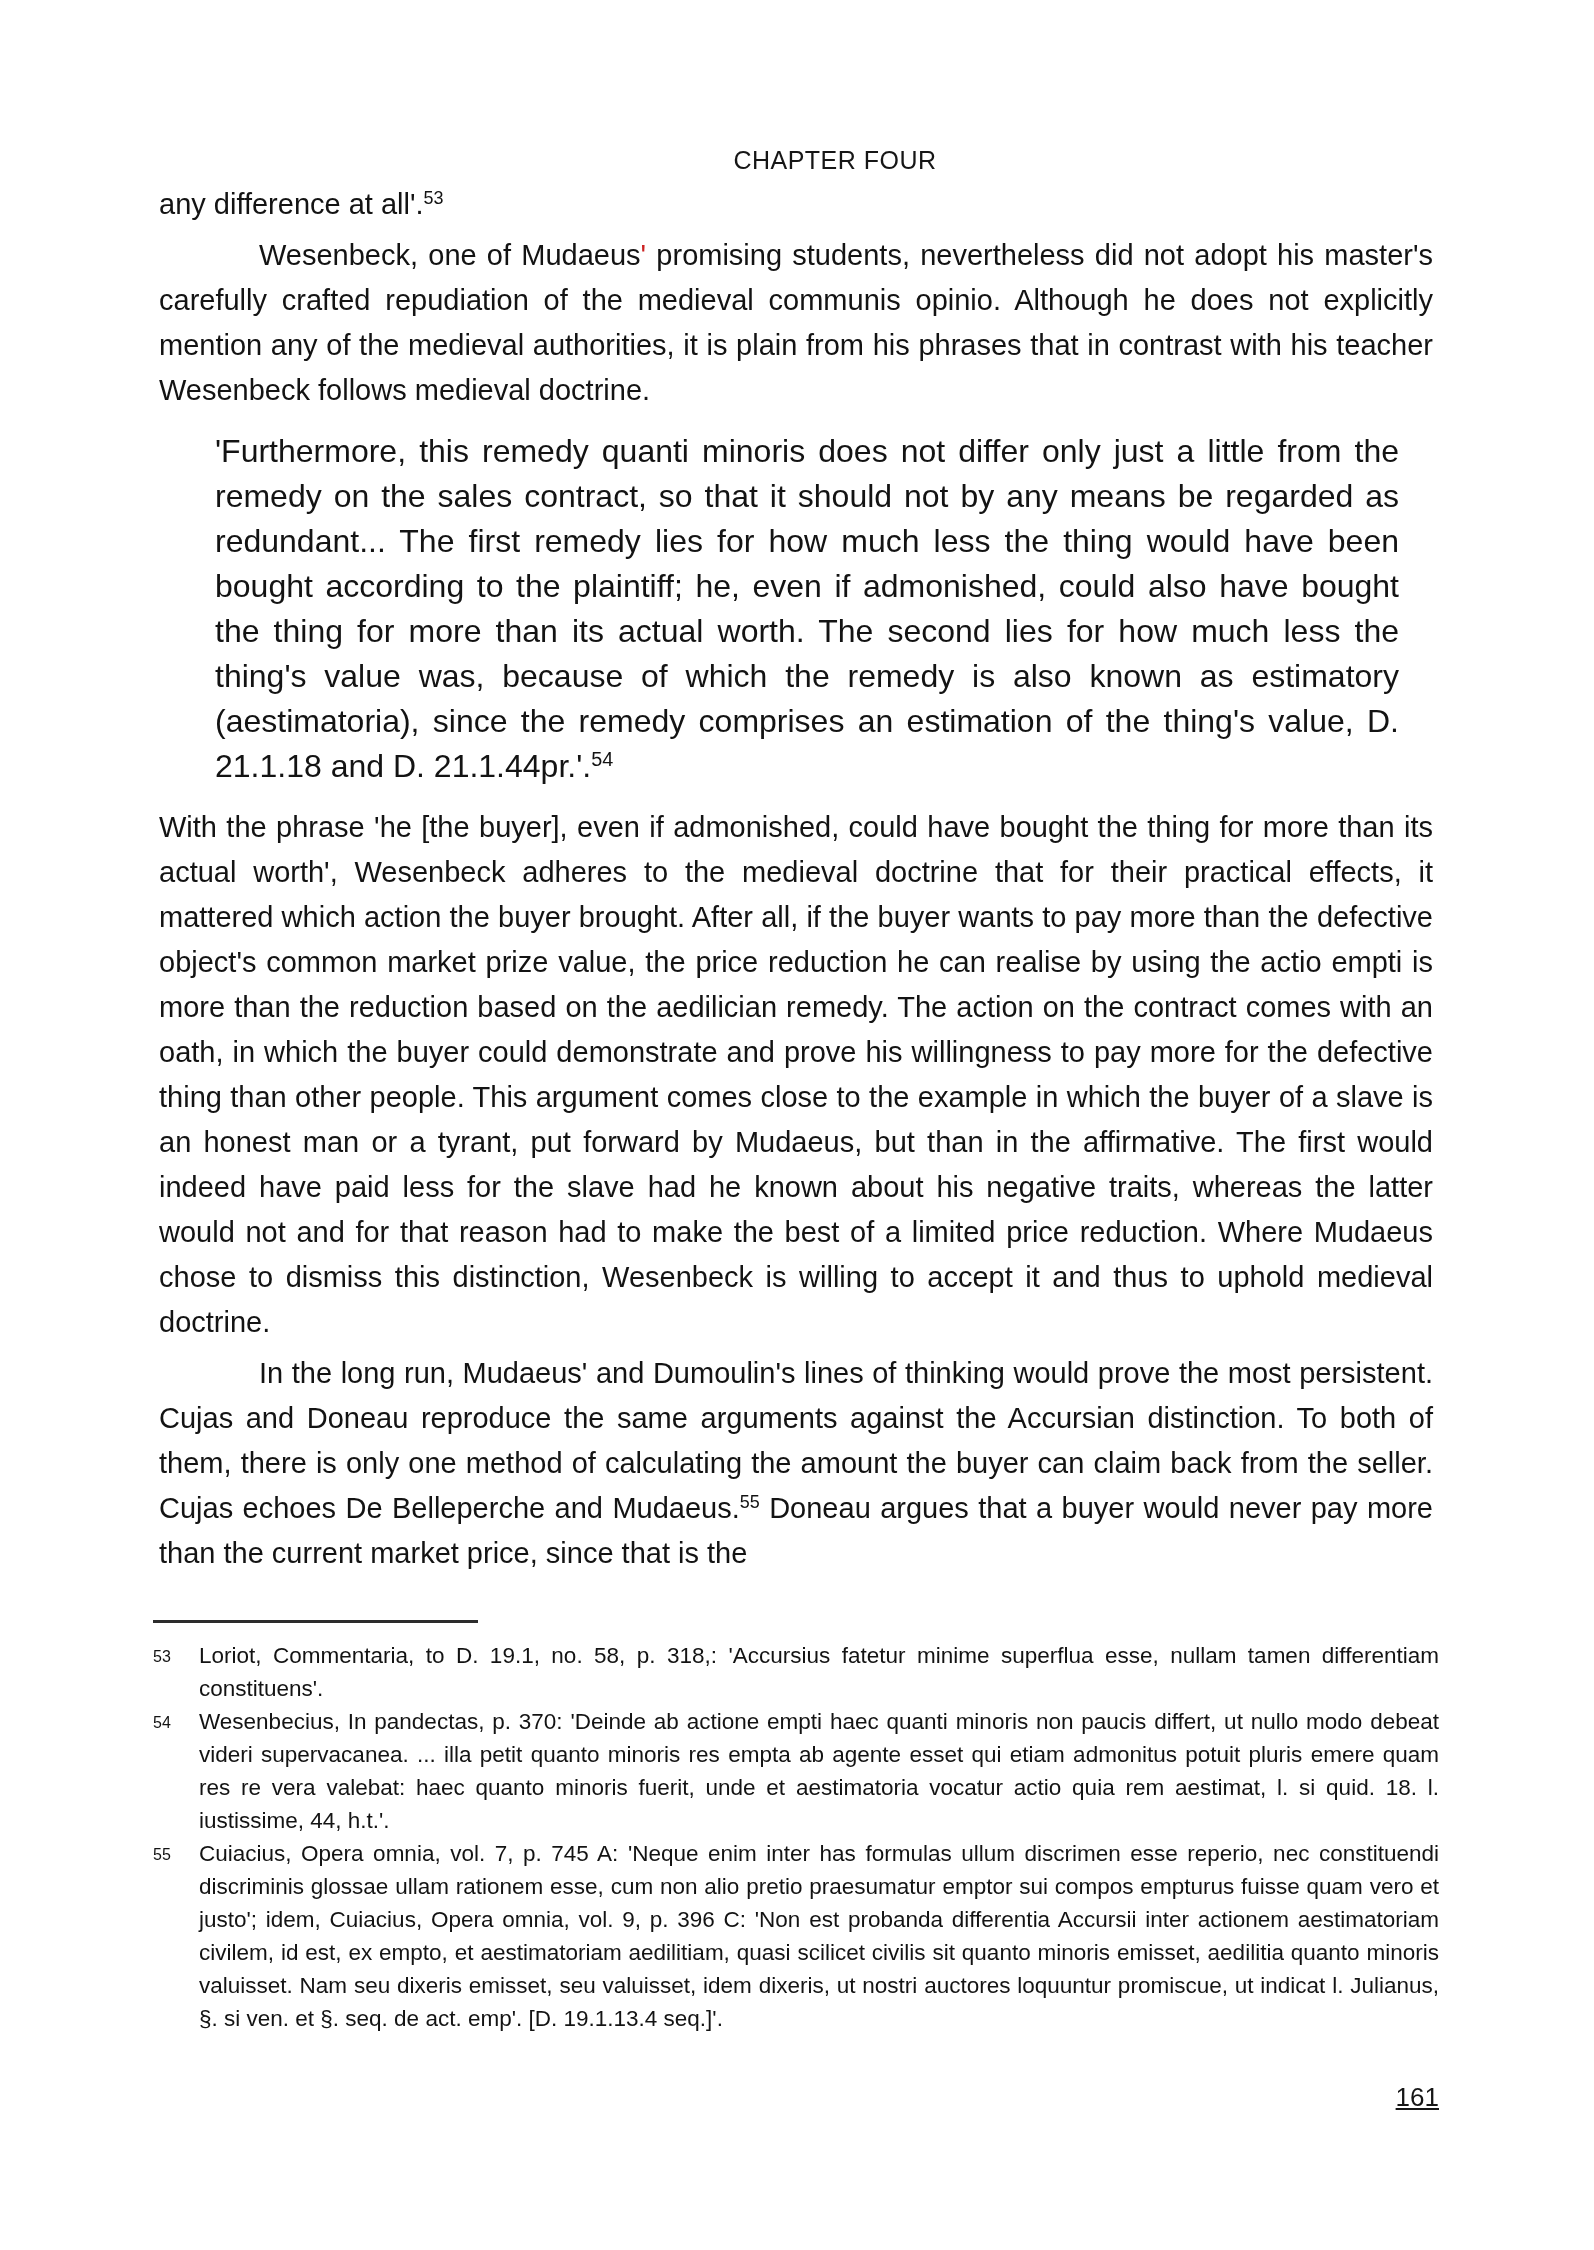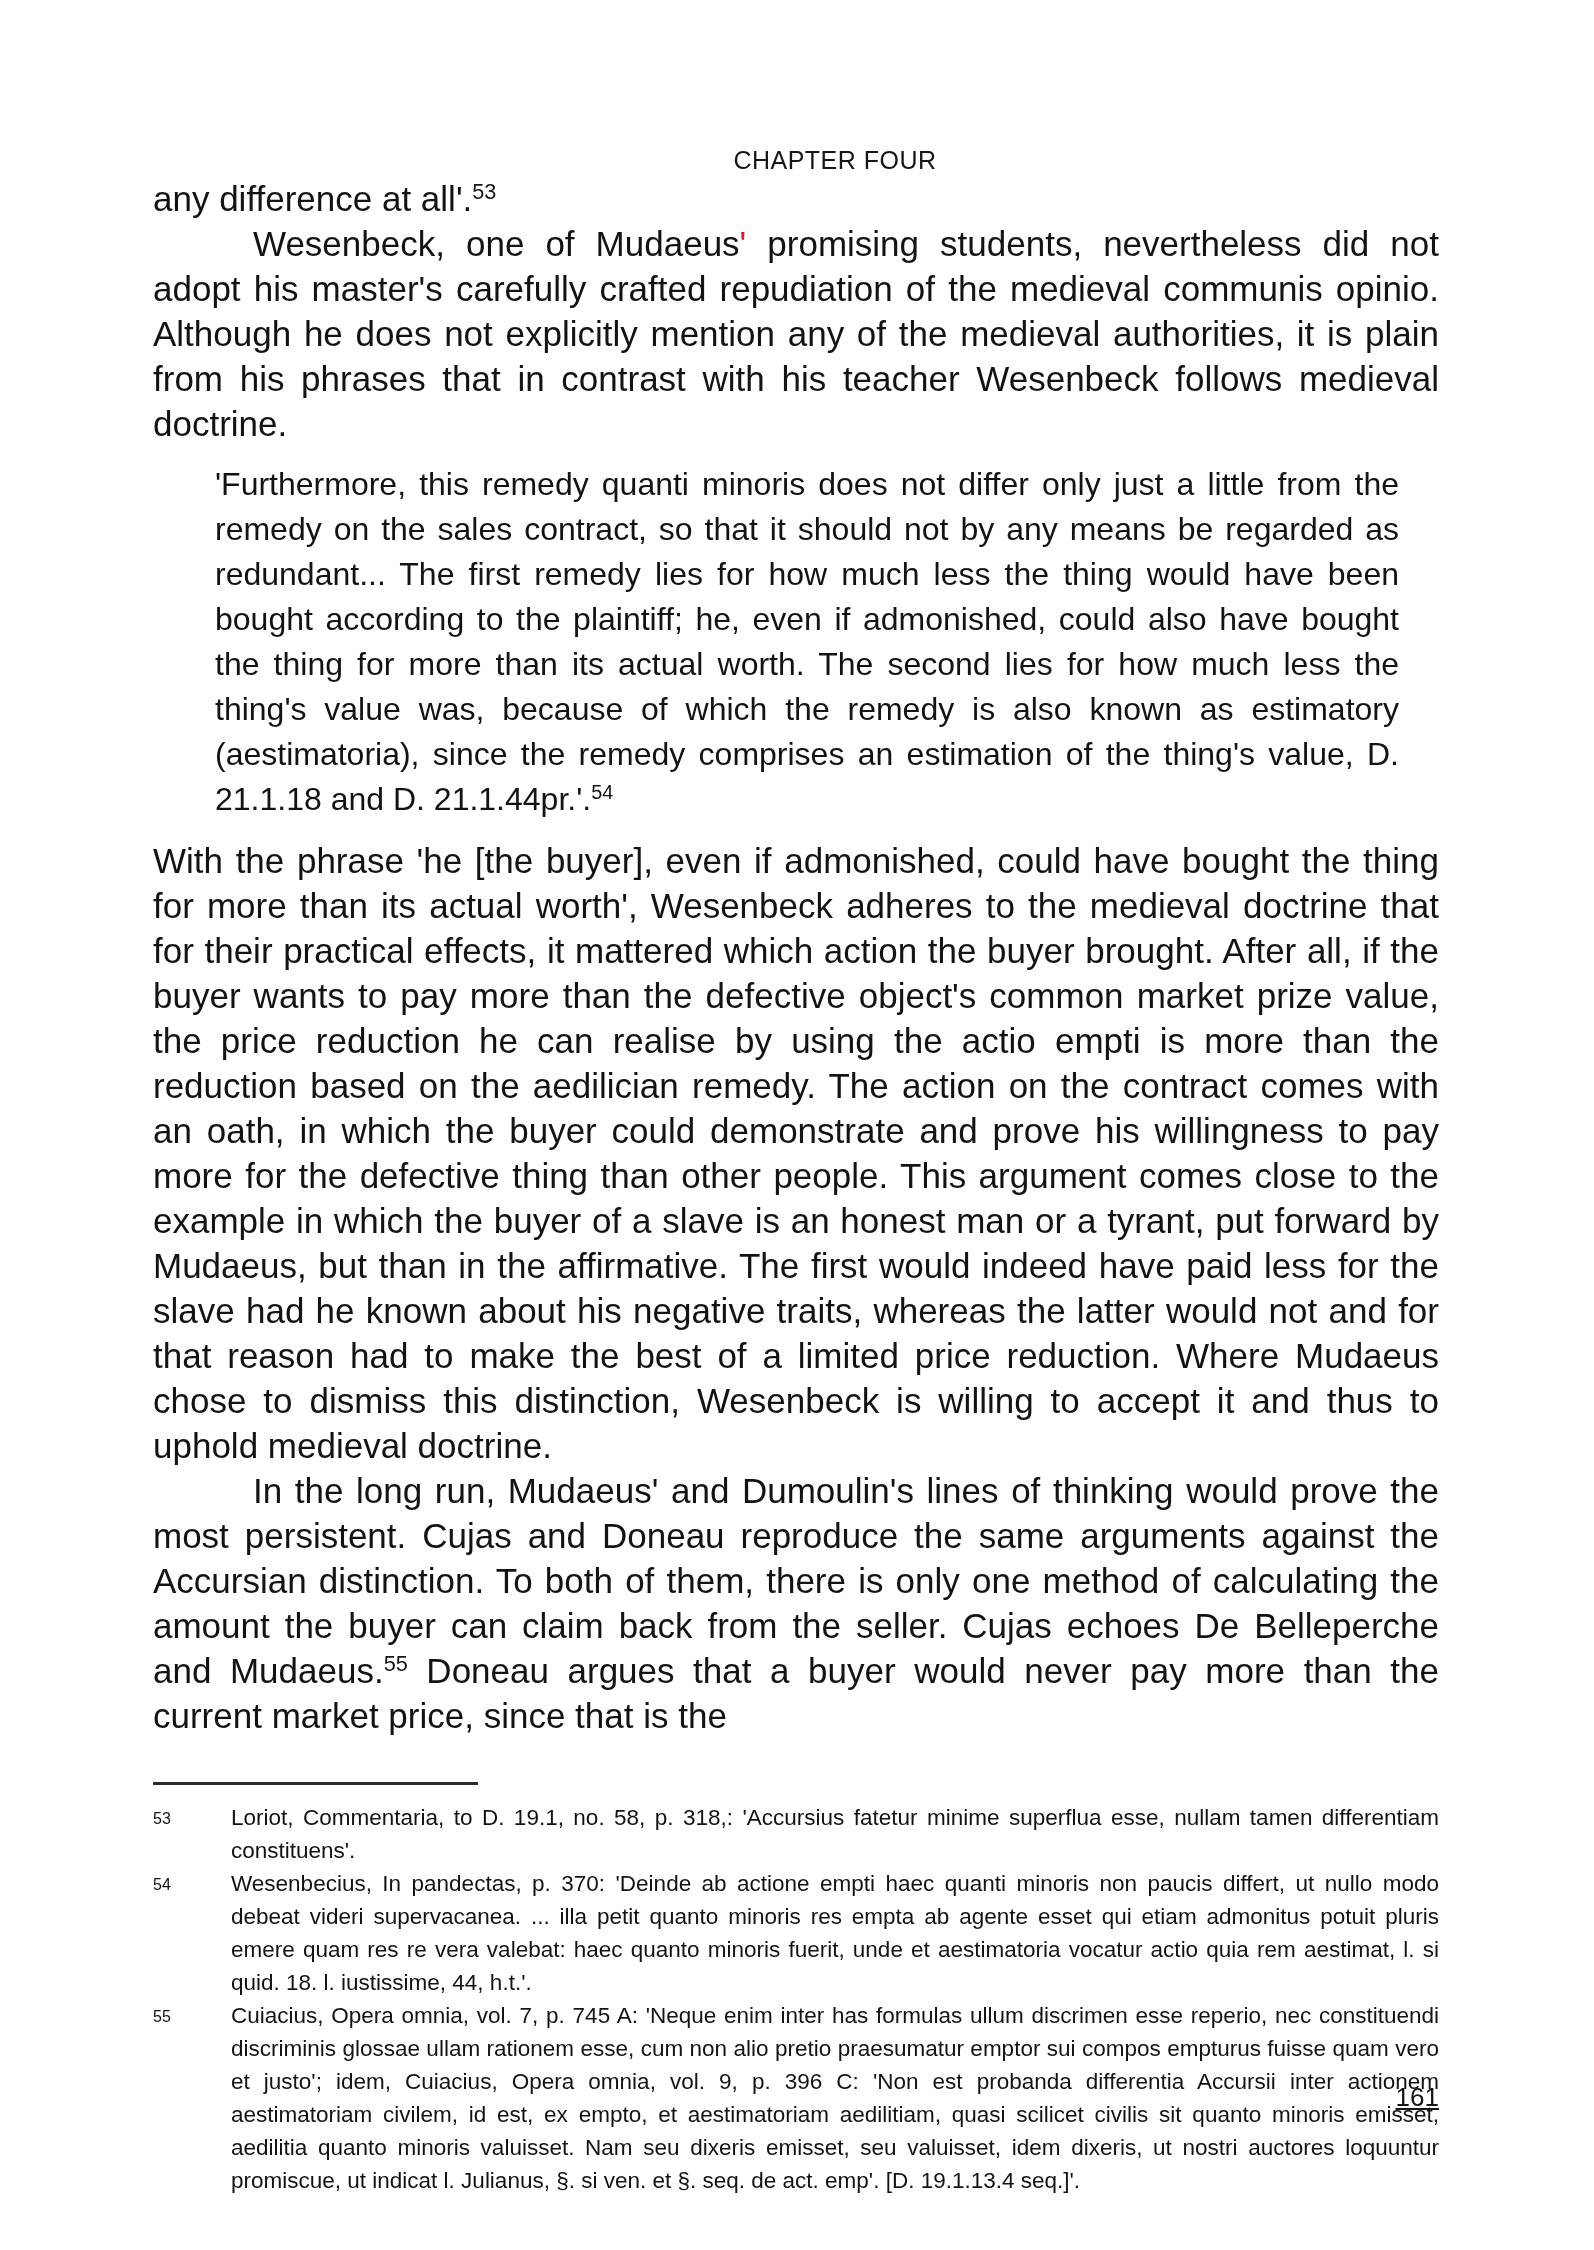--- a/index.html
+++ b/index.html
@@ -31,22 +31,22 @@
     color: #161616;
     padding-left: 38px;
   }
   .content {
     position: absolute;
     left: 153px;
     top: 176px;
     width: 1286px;
   }
   .para {
-    margin: 0;
-    font-size: 35px;
+    margin: 6px;
+    font-size: 29px;
     line-height: 45px;
     text-align: justify;
     color: #131313;
   }
   .para.indent {
     text-indent: 100px;
   }
   .blockquote {
     margin: 16px 40px 16px 62px;
     font-size: 32px;
@@ -80,21 +80,20 @@
   .fn-num {
     flex: 0 0 46px;
     width: 46px;
     font-size: 16px;
     padding-top: 1px;
     color: #131313;
   }
   .fn-text {
     flex: 1;
     text-align: justify;
-    margin-left: 32px;
   }
   .page-number {
     position: absolute;
     top: 2082px;
     left: 153px;
     width: 1286px;
     text-align: right;
     font-size: 26px;
     color: #161616;
     text-decoration: underline;

